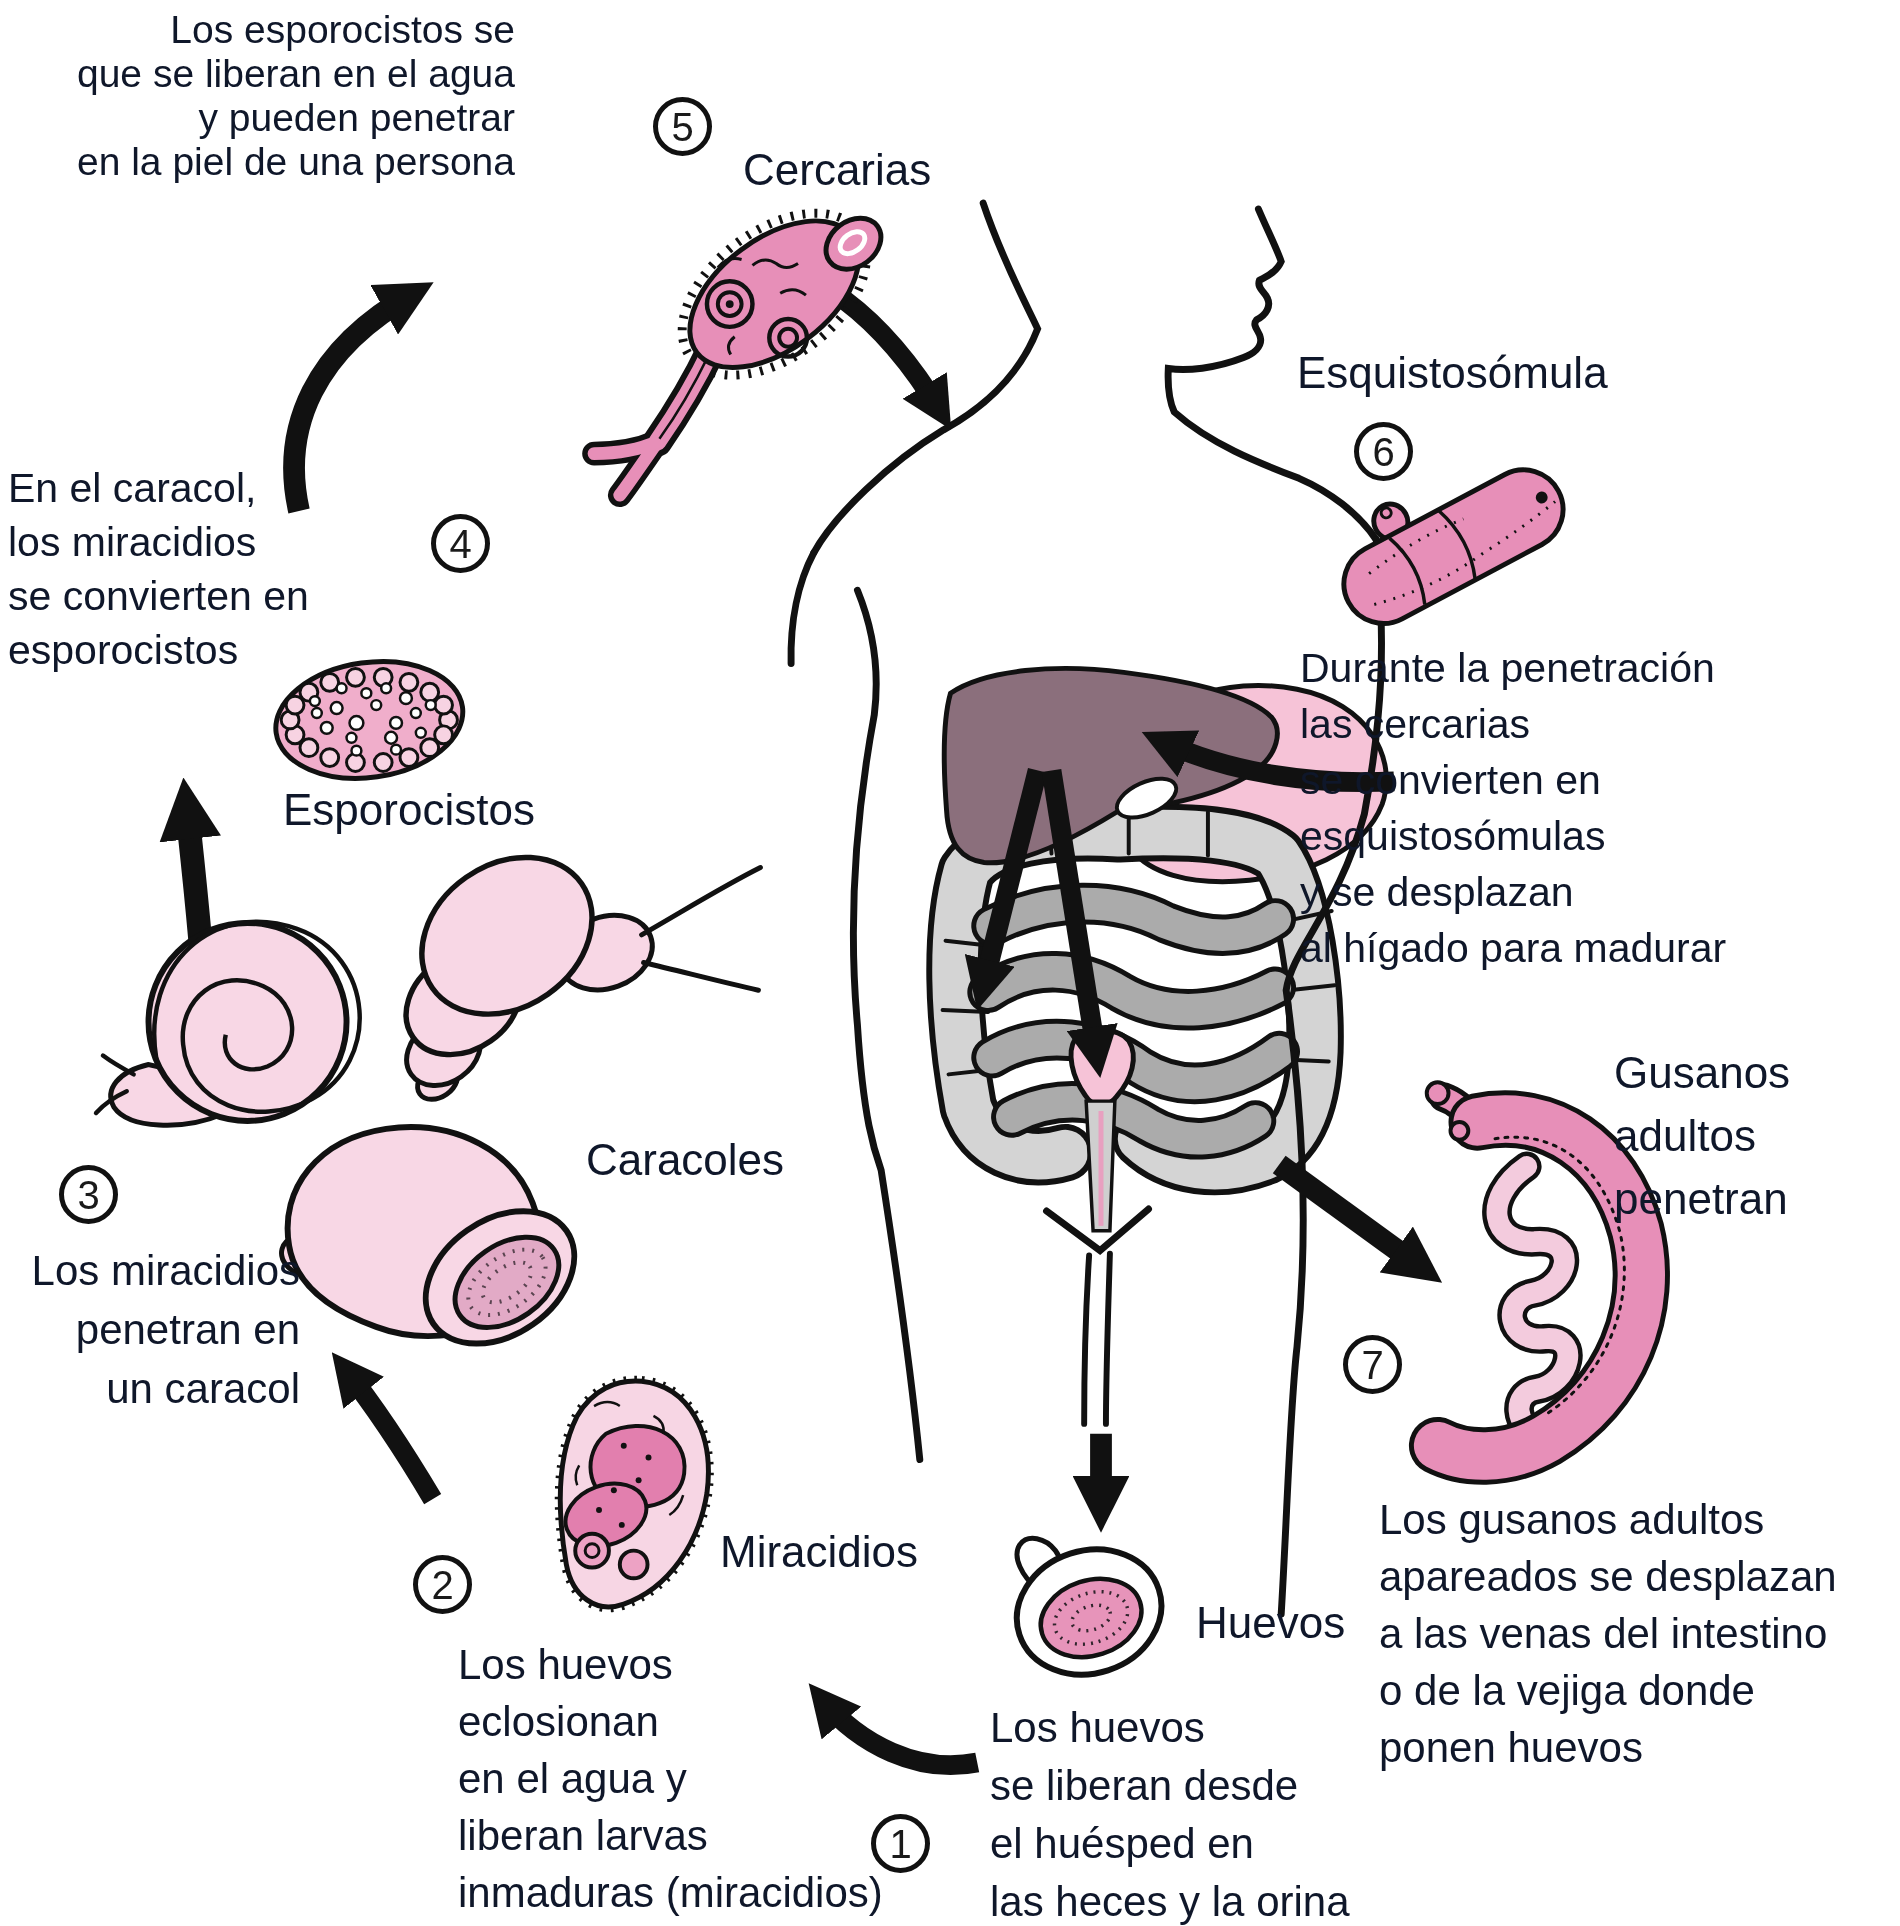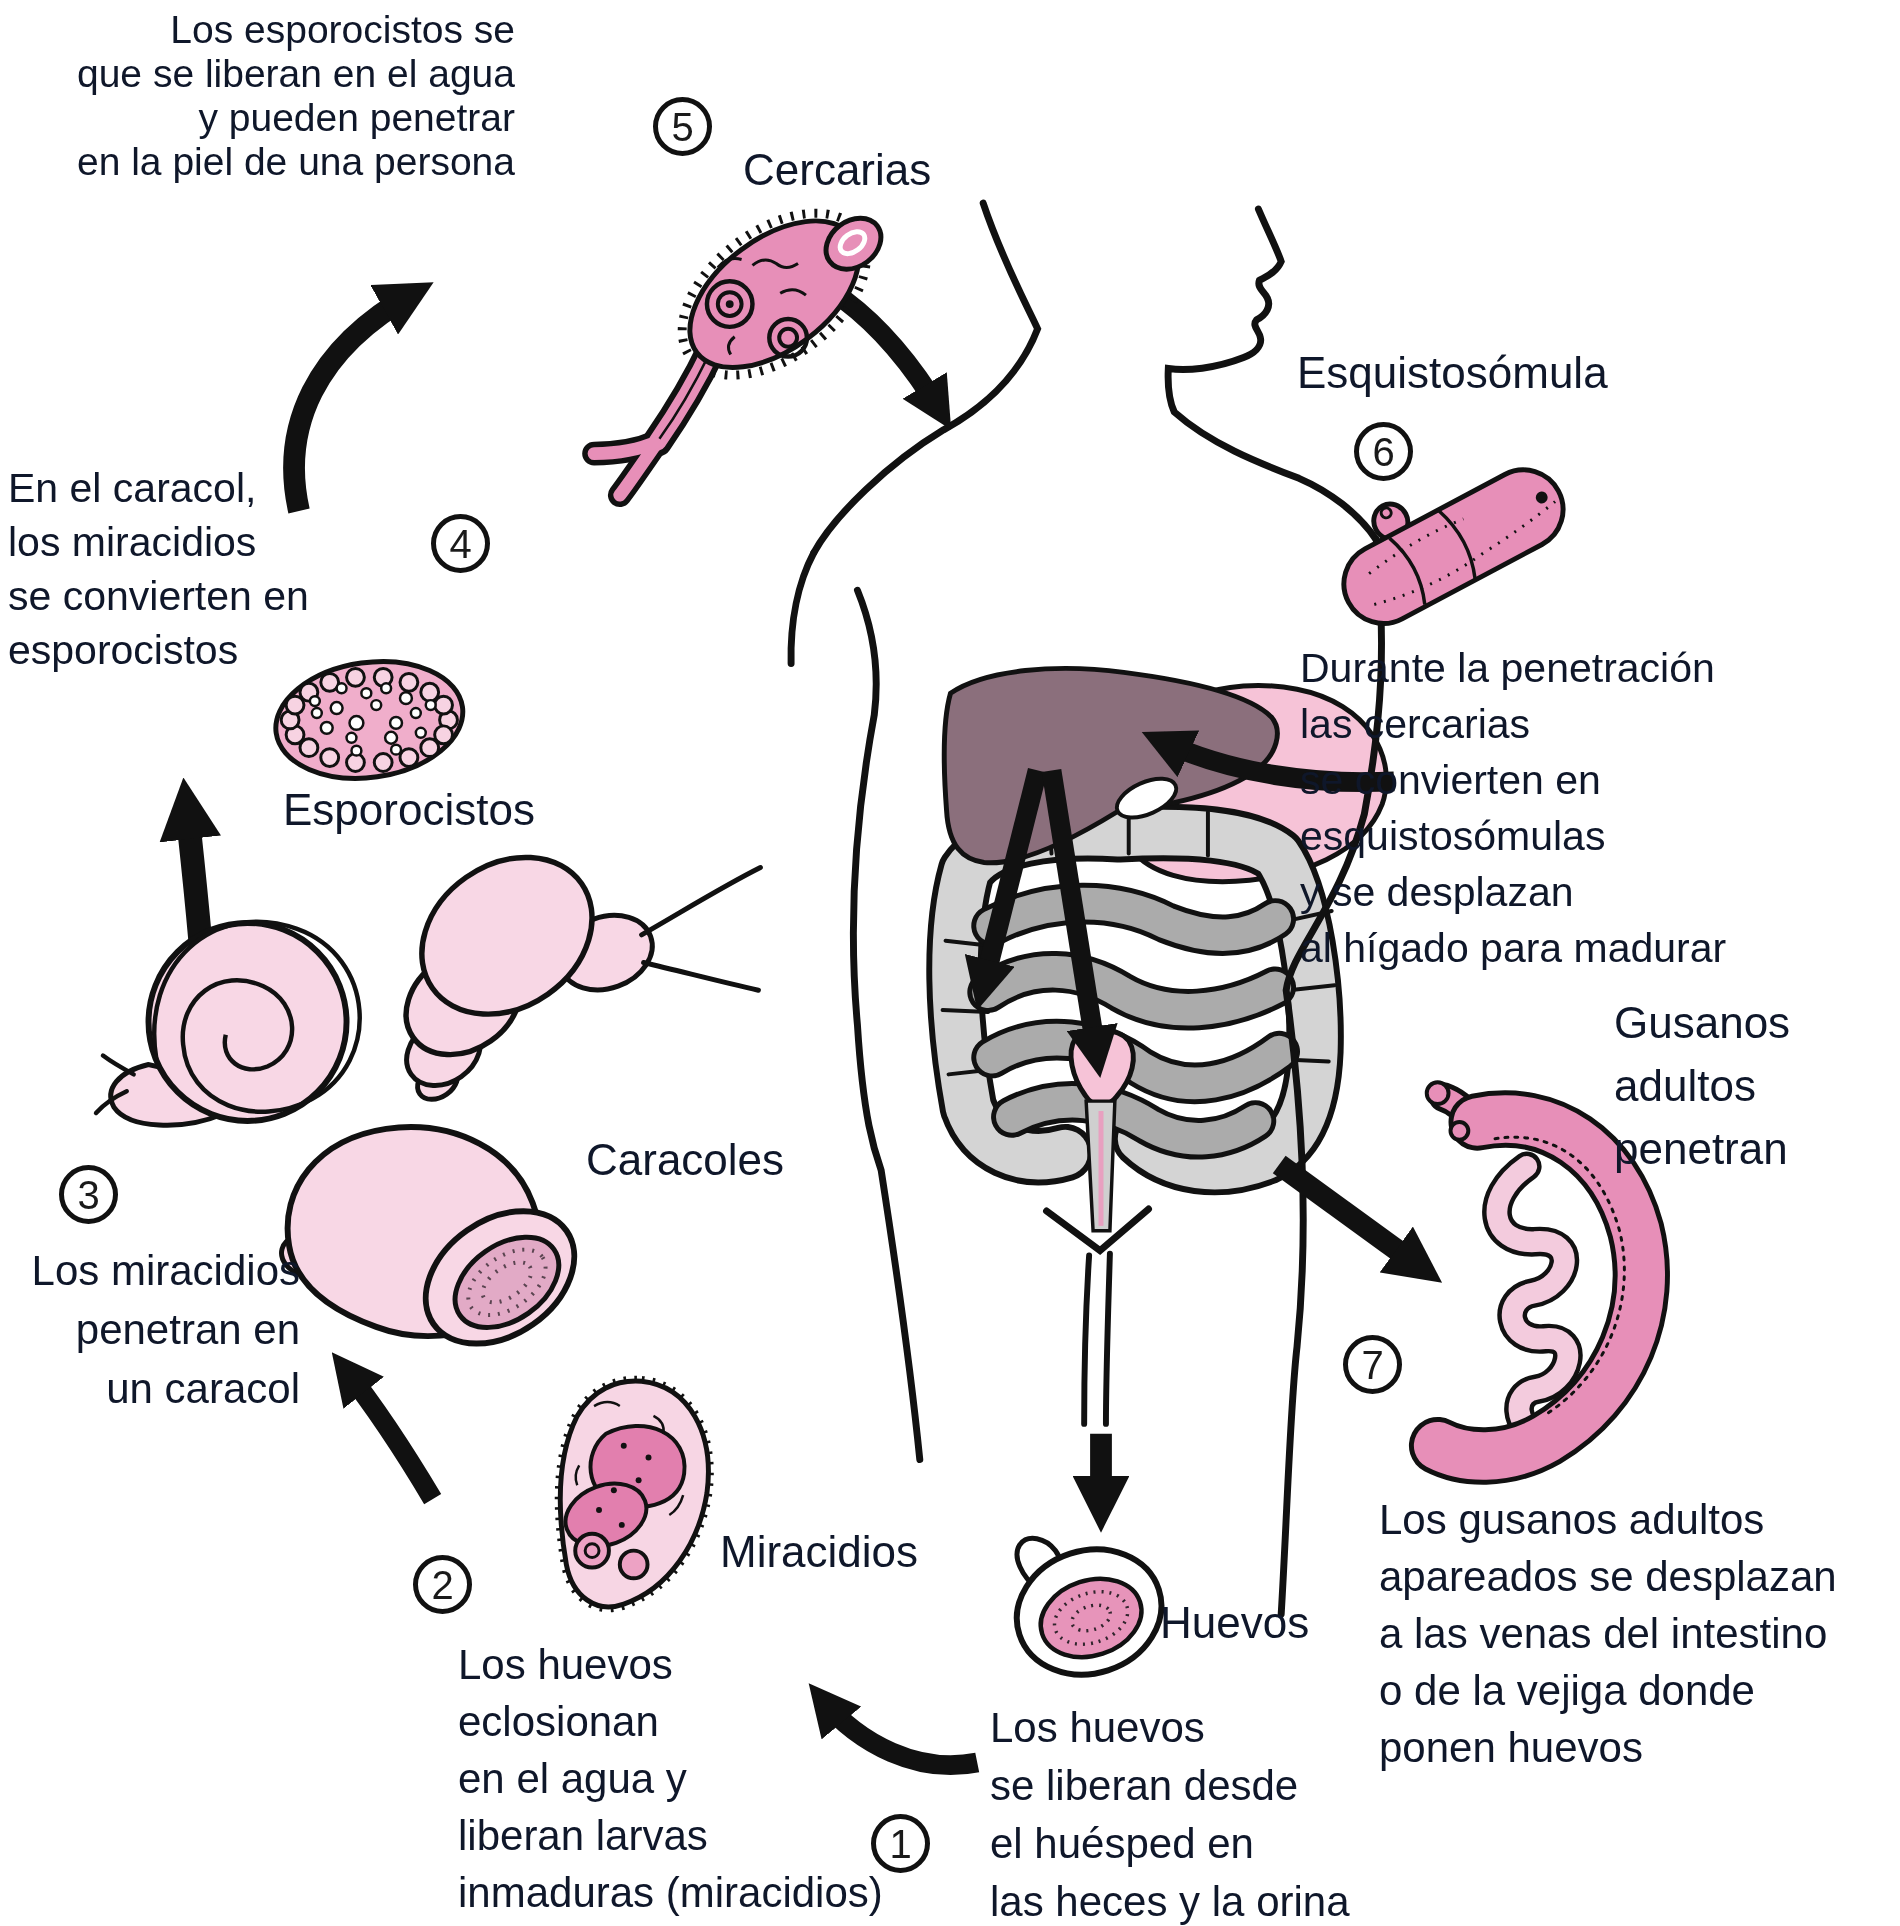--- a/index.html
+++ b/index.html
@@ -11,21 +11,21 @@
   .ra{text-align:right;}
   .label{font-size:44px;font-weight:400;}
   .step{font-weight:400;}
   .s5{right:1386px;top:8px;font-size:39px;line-height:44px;}
   .s4{left:8px;top:461px;font-size:41px;line-height:54px;}
   .s3{right:1601px;top:1241px;font-size:42px;line-height:59px;}
   .s2{left:458px;top:1636px;font-size:42px;line-height:57px;}
   .s1{left:990px;top:1699px;font-size:42px;line-height:58px;}
   .s6{left:1300px;top:640px;font-size:41px;line-height:56px;}
   .s7{left:1379px;top:1491px;font-size:42px;line-height:57px;}
-  .gus{left:1614px;top:991px;font-size:44px;line-height:63px;}
+  .gus{left:1614px;top:1041px;font-size:44px;line-height:63px;}
   .numcircle{position:absolute;width:59px;height:59px;box-sizing:border-box;
     border:5px solid #111;border-radius:50%;background:#fff;
     font-size:40px;line-height:50px;text-align:center;font-weight:400;}
   .c1{left:871px;top:1814px;} .c2{left:413px;top:1555px;} .c3{left:59px;top:1165px;}
   .c4{left:431px;top:514px;}  .c5{left:653px;top:97px;}   .c6{left:1354px;top:422px;}
   .c7{left:1343px;top:1335px;}
 </style>
 </head>
 <body>
 
@@ -272,21 +272,21 @@
   <div class="numcircle c4">4</div>
   <div class="numcircle c5">5</div>
   <div class="numcircle c6">6</div>
   <div class="numcircle c7">7</div>
 
   <div class="txt label" style="left:743px;top:145px;">Cercarias</div>
   <div class="txt label" style="left:1297px;top:348px;">Esquistosómula</div>
   <div class="txt label" style="left:283px;top:785px;">Esporocistos</div>
   <div class="txt label" style="left:586px;top:1135px;">Caracoles</div>
   <div class="txt label" style="left:720px;top:1527px;">Miracidios</div>
-  <div class="txt label" style="left:1160px;top:1598px;">Huevos</div>
+  <div class="txt label" style="left:1196px;top:1598px;">Huevos</div>
   <div class="txt gus">
     <div>Gusanos</div>
     <div>adultos</div>
     <div>penetran</div>
   </div>
 
   <div class="txt step s5 ra">
     <div>Los esporocistos se</div>
     <div>que se liberan en el agua</div>
       <div>y pueden penetrar</div>

